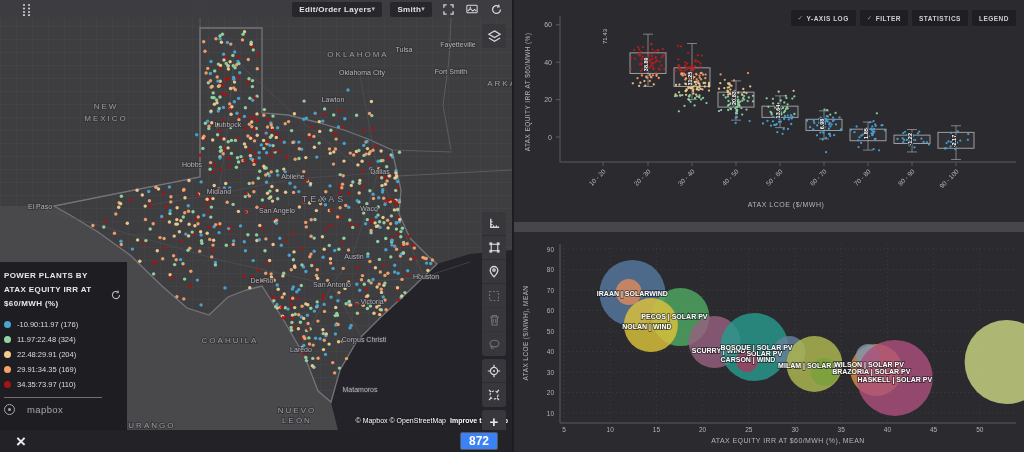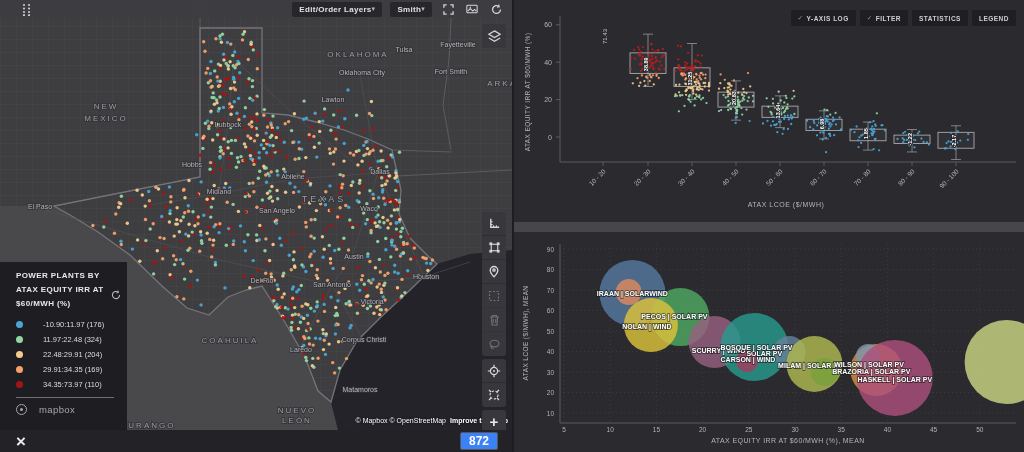--- a/index.html
+++ b/index.html
@@ -13,25 +13,25 @@
   .mtopbar{position:absolute;left:0;top:0;width:512px;height:18px;background:rgba(60,60,65,.95);
            display:flex;align-items:center;z-index:30;}
   .drag-handle{margin-left:22px;display:flex;align-items:center;cursor:grab;}
   .mtop-spacer{flex:1;}
   .mtop-btn{background:#26262b;color:#e2e2e6;font-size:8px;font-weight:bold;letter-spacing:.3px;
             padding:3px 7px;border-radius:2px;margin-right:8px;display:flex;align-items:center;cursor:pointer;}
   .caret{font-size:7px;color:#b8b8bc;}
   .mtop-icon{width:16px;height:12px;margin-right:8px;display:flex;align-items:center;justify-content:center;cursor:pointer;}
   
   .legend{position:absolute;left:0;top:262px;width:127px;height:186px;background:rgba(24,24,28,.88);
-          padding:7px 8px 4px 16px;z-index:25;color:#e8e8ea;}
+          padding:7px 8px 4px 4px;z-index:25;color:#e8e8ea;}
   .legend-title{font-size:8px;font-weight:bold;letter-spacing:.4px;line-height:14px;width:108px;}
   .legend-refresh{position:absolute;right:6px;top:24px;cursor:pointer;}
   .leg-items{margin-top:6px;}
-  .leg-item{display:flex;align-items:center;gap:20px;height:15px;font-size:7.5px;color:#ddddde;cursor:pointer;}
+  .leg-item{display:flex;align-items:center;gap:6px;height:15px;font-size:7.5px;color:#ddddde;cursor:pointer;}
   .leg-dot{width:7px;height:7px;border-radius:50%;flex:none;}
   .leg-div{height:1px;background:#6f6f74;margin:5px 2px 6px 0;width:98px;}
   .mapbox-logo{display:flex;align-items:center;gap:12px;color:#a7a7ab;font-size:9.5px;letter-spacing:.4px;}
   .mb-circle{width:11px;height:11px;border:1.6px solid #a7a7ab;border-radius:50%;position:relative;}
   .mb-circle:after{content:"";position:absolute;left:2.6px;top:2.6px;width:3px;height:3px;background:#a7a7ab;border-radius:50%;}
   
   .map-toolbar{position:absolute;right:6px;top:212px;z-index:26;display:flex;flex-direction:column;gap:3px;}
   .tgroup{background:#37373c;border-radius:3px;display:flex;flex-direction:column;overflow:hidden;}
   .tool-btn{width:24px;height:24px;display:flex;align-items:center;justify-content:center;cursor:pointer;color:#d8d8dc;}
   .tool-btn.dim{opacity:.35;}

